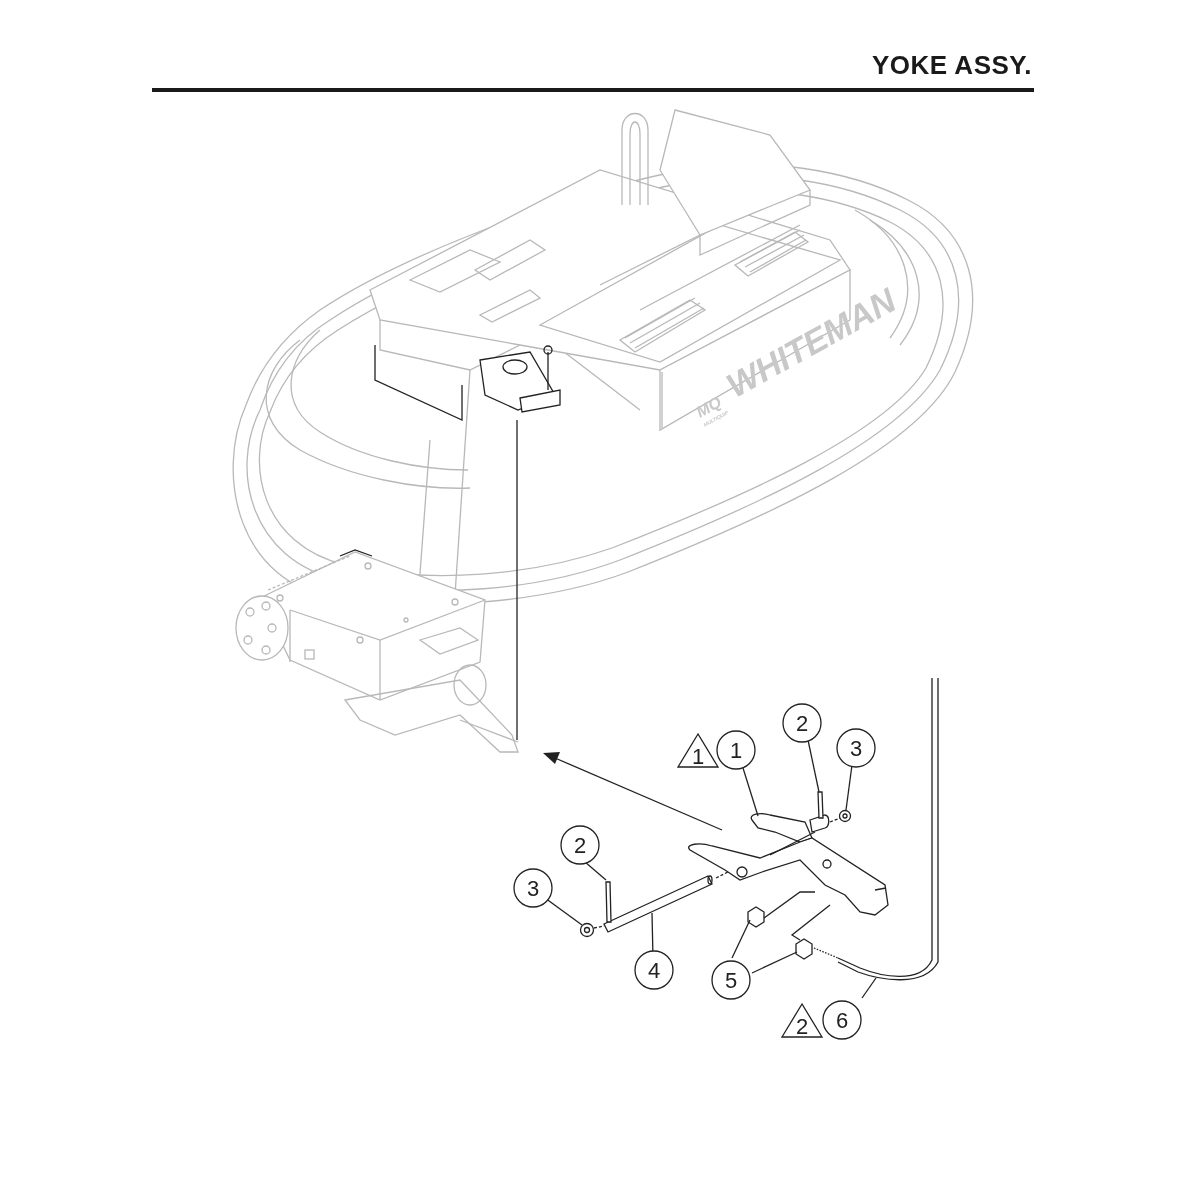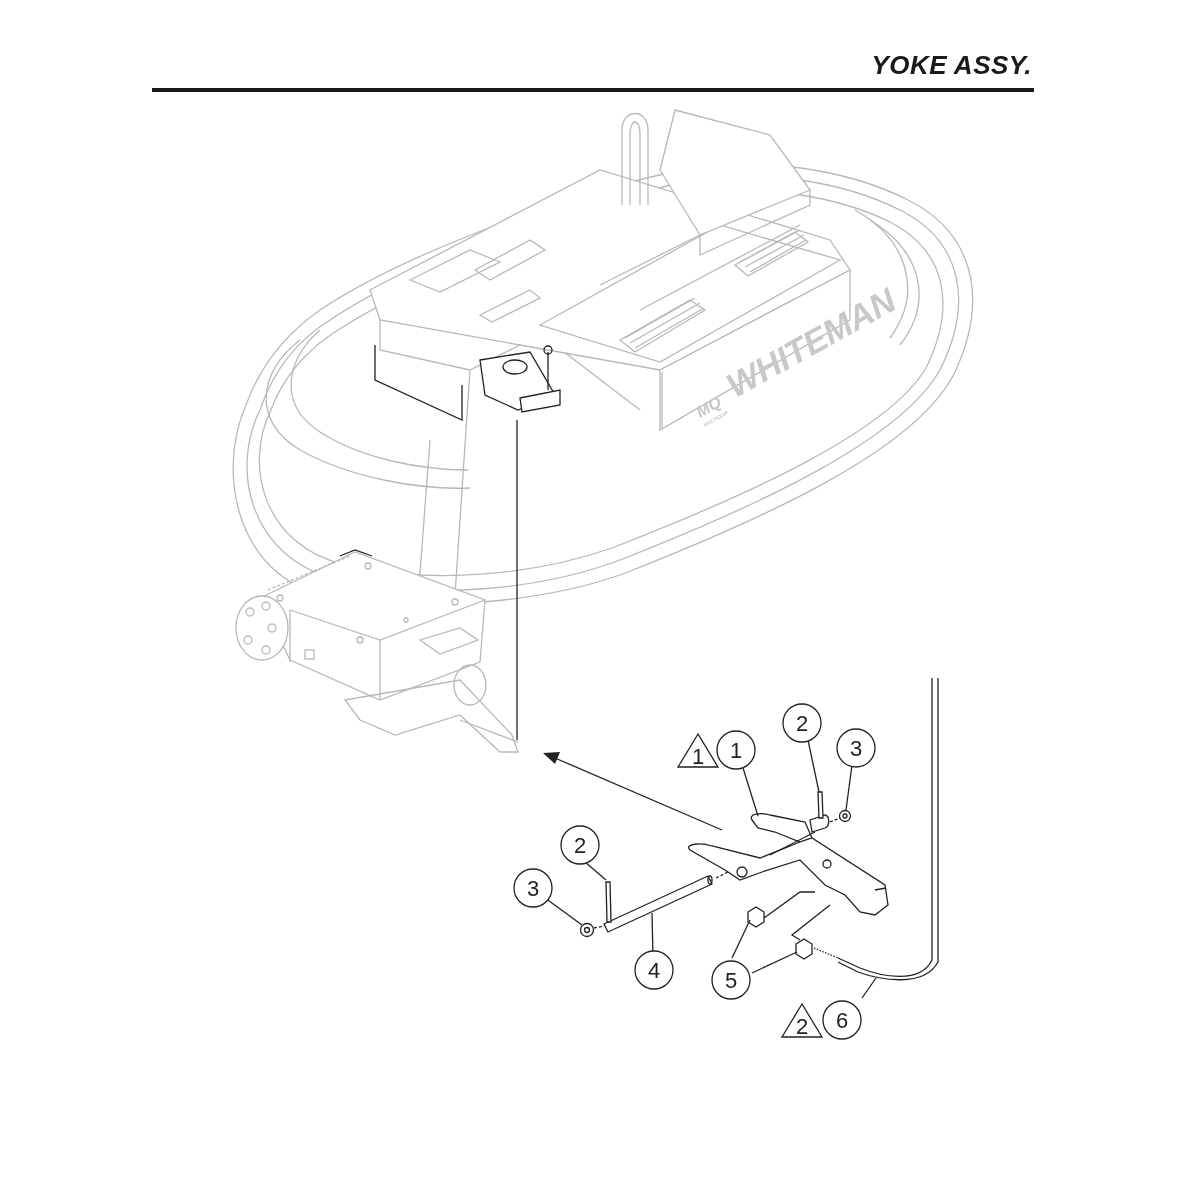--- a/index.html
+++ b/index.html
@@ -1,20 +1,20 @@
 <!DOCTYPE html>
 <html><head>
 <meta charset="utf-8">
 <style>
   html, body { margin: 0; padding: 0; background: #ffffff; }
   body { width: 1200px; height: 1200px; position: relative; overflow: hidden; font-family: "Liberation Sans", sans-serif; }
   .title {
     position: absolute; right: 168px; top: 50px;
     font-family: "Liberation Sans", sans-serif; font-weight: 900; font-size: 26px;
-    color: #1a1a1a; letter-spacing: 0.5px; font-style: italic;
+    color: #1a1a1a; letter-spacing: 0.5px;
   }
   .rule { position: absolute; left: 152px; top: 88px; width: 882px; height: 4px; background: #1a1a1a; }
   svg.art { position: absolute; left: 0; top: 0; }
   .callout-text { font-family: "Liberation Sans", sans-serif; font-size: 22px; fill: #222; }
   .ghost { stroke: #b8b8b8; fill: none; stroke-width: 1.3; }
   .ghost-fill { stroke: #b8b8b8; fill: #fff; stroke-width: 1.3; }
   .ink { stroke: #222; fill: none; stroke-width: 1.3; }
   .ink-fill { stroke: #222; fill: #fff; stroke-width: 1.3; }
   .brand { font-family: "Liberation Sans", sans-serif; font-weight: 900; font-style: italic; fill: #c8c8c8; }
 </style>

